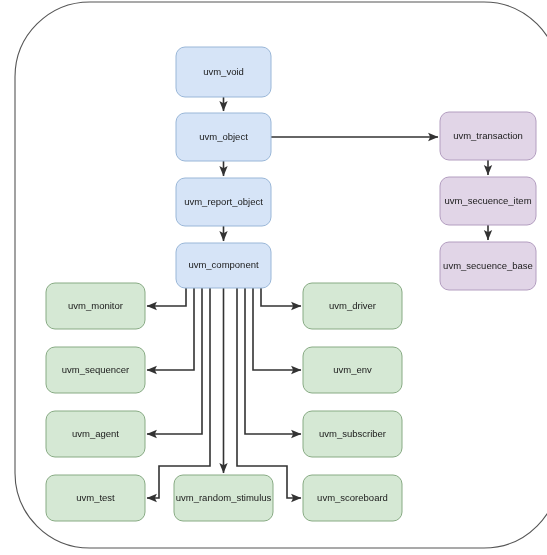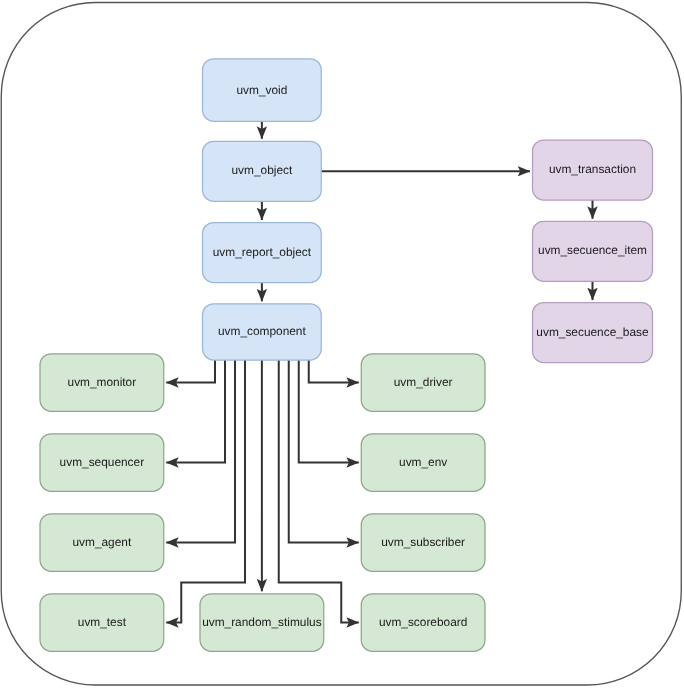--- a/index.html
+++ b/index.html
@@ -10,20 +10,21 @@
   body {
     width: 547px;
     height: 555px;
     font-family: "Liberation Sans", sans-serif;
     overflow: hidden;
   }
   #diagram-root {
     position: relative;
     width: 469px;
     height: 555px;
+    padding-left: 14px;
   }
   svg.diagram {
     display: block;
     width: 547px;
     height: 555px;
   }
   .node-label {
     font-family: "Liberation Sans", sans-serif;
     font-size: 9.5px;
     fill: #1a1a1a;

